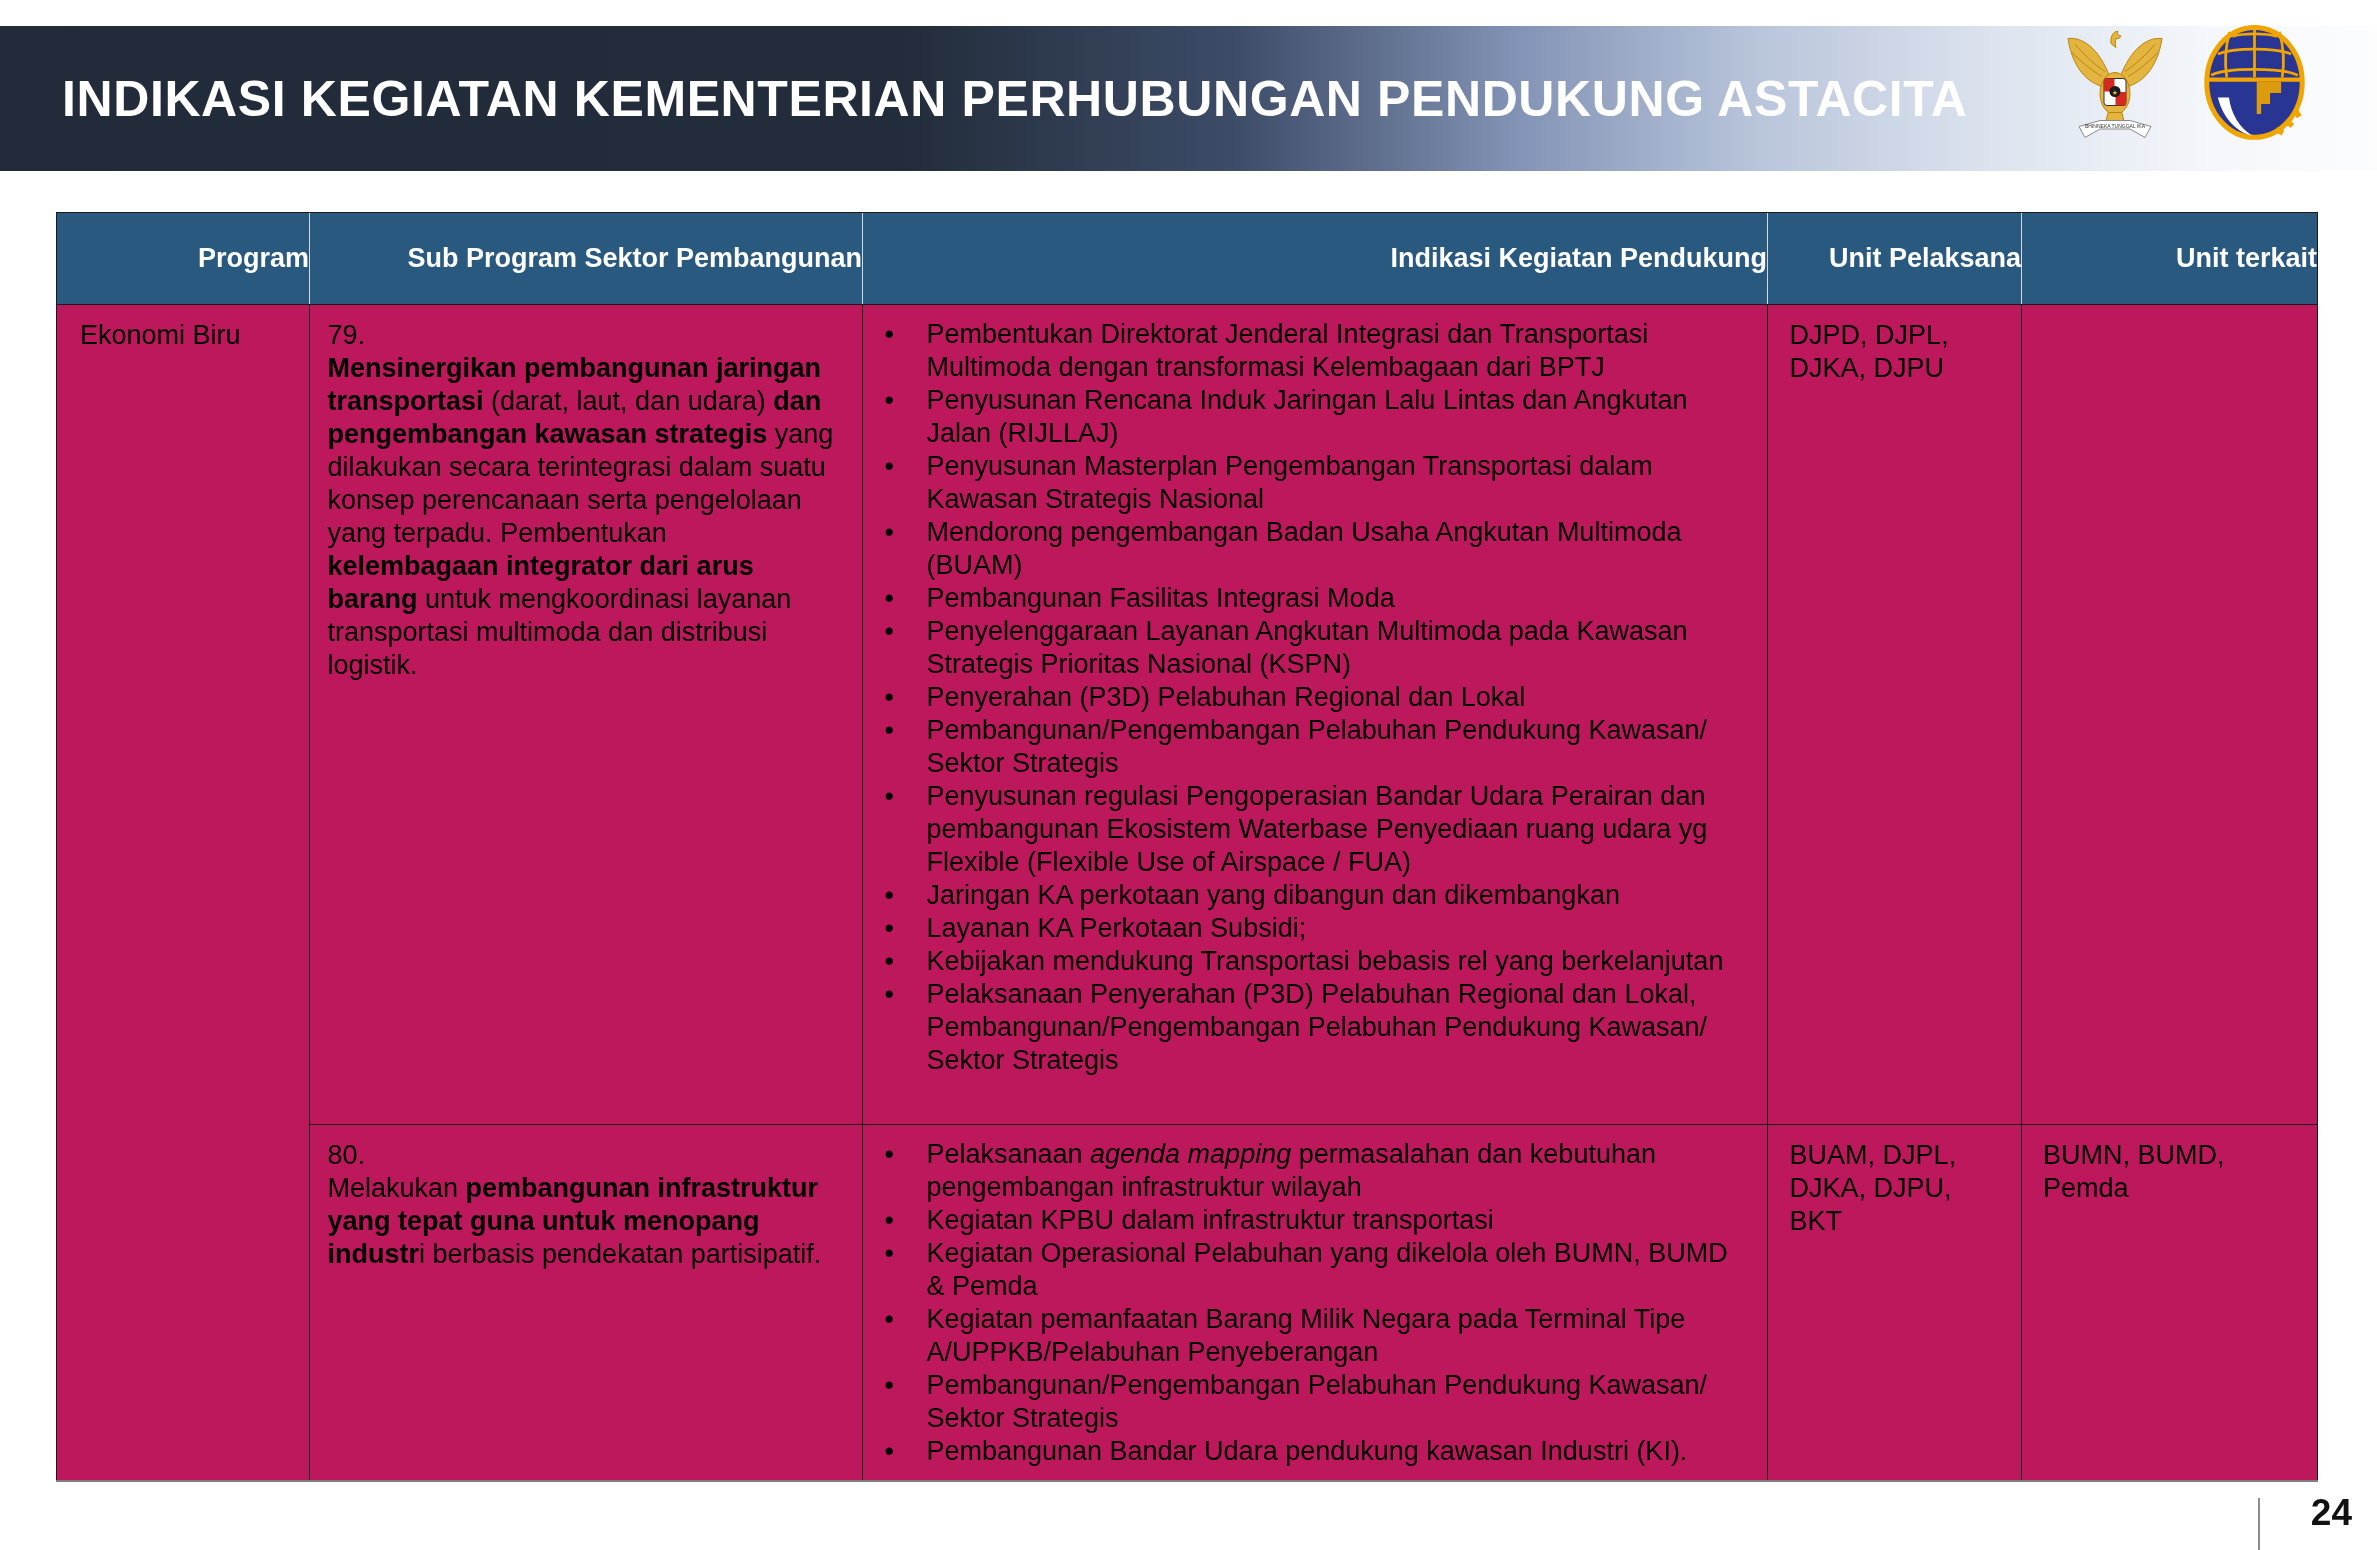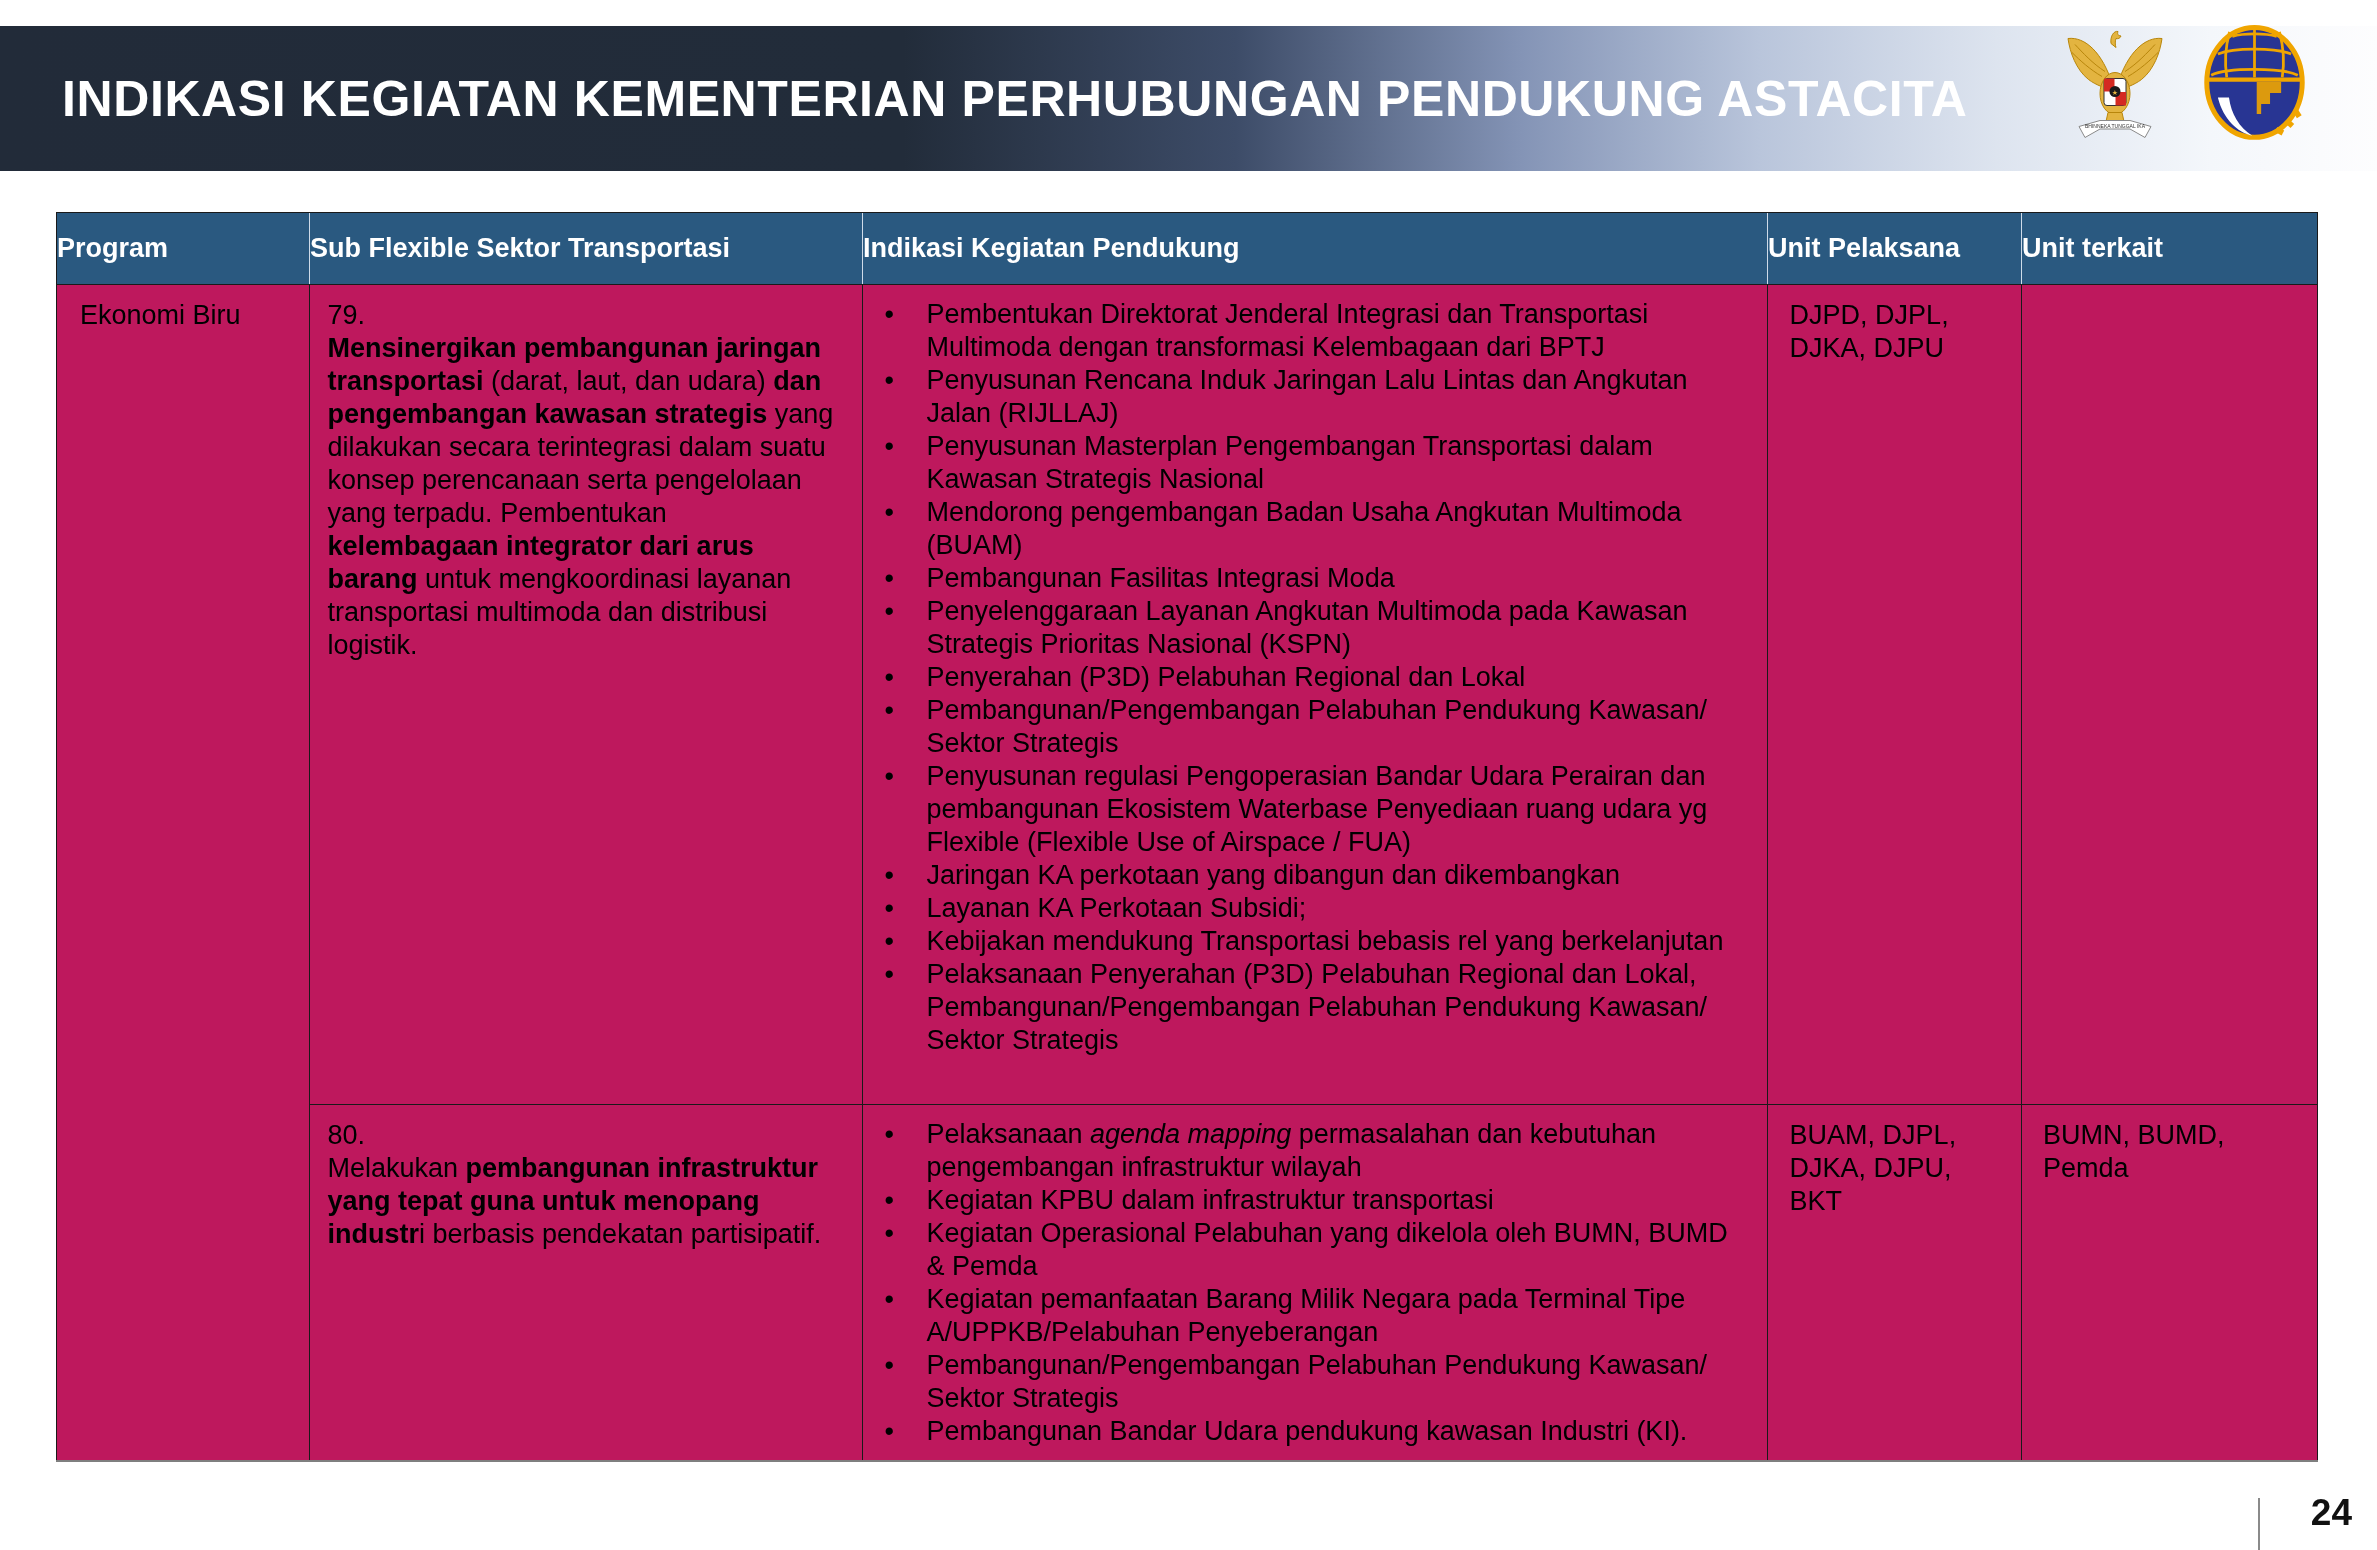--- a/index.html
+++ b/index.html
@@ -25,22 +25,22 @@
     display: flex; gap: 34px; align-items: center;
   }
 
   
   table.program-table {
     position: absolute; left: 56px; top: 212px; width: 2261px;
     border-collapse: collapse; table-layout: fixed;
     border: 1.2px solid #1a1a1a;
   }
   thead th {
-    height: 72px; background: #2A5980; color: #ffffff;
-    font-size: 27px; font-weight: bold; text-align: left; vertical-align: middle;
+    height: 92px; background: #2A5980; color: #ffffff;
+    font-size: 27px; font-weight: bold; text-align: right; vertical-align: middle;
     border-top: 1.2px solid #1a1a1a; border-bottom: 1.2px solid #1a1a1a;
     border-left: 1.8px solid #cfdbe9;
   }
   thead th:first-child { border-left: 1.2px solid #1a1a1a; }
   thead th:last-child  { border-right: 1.2px solid #1a1a1a; }
 
   tbody td {
     vertical-align: top; font-size: 27px; line-height: 33px; color: #000000;
     border: 1.2px solid #1a1a1a; background: #be185d;
   }
@@ -134,21 +134,21 @@
     <colgroup>
       <col style="width:253px">
         <col style="width:553px">
         <col style="width:905px">
       <col style="width:254px">
         <col style="width:296px">
     </colgroup>
     <thead>
       <tr>
         <th>Program</th>
-        <th>Sub Flexible Sektor Transportasi</th>
+        <th>Sub Program Sektor Pembangunan</th>
         <th>Indikasi Kegiatan Pendukung</th>
         <th>Unit Pelaksana</th>
         <th>Unit terkait</th>
       </tr>
     </thead>
     <tbody>
       <tr class="row-79">
         <td class="cell-program" rowspan="2">Ekonomi Biru</td>
         <td class="cell-subprog">
           <div class="num-item">

